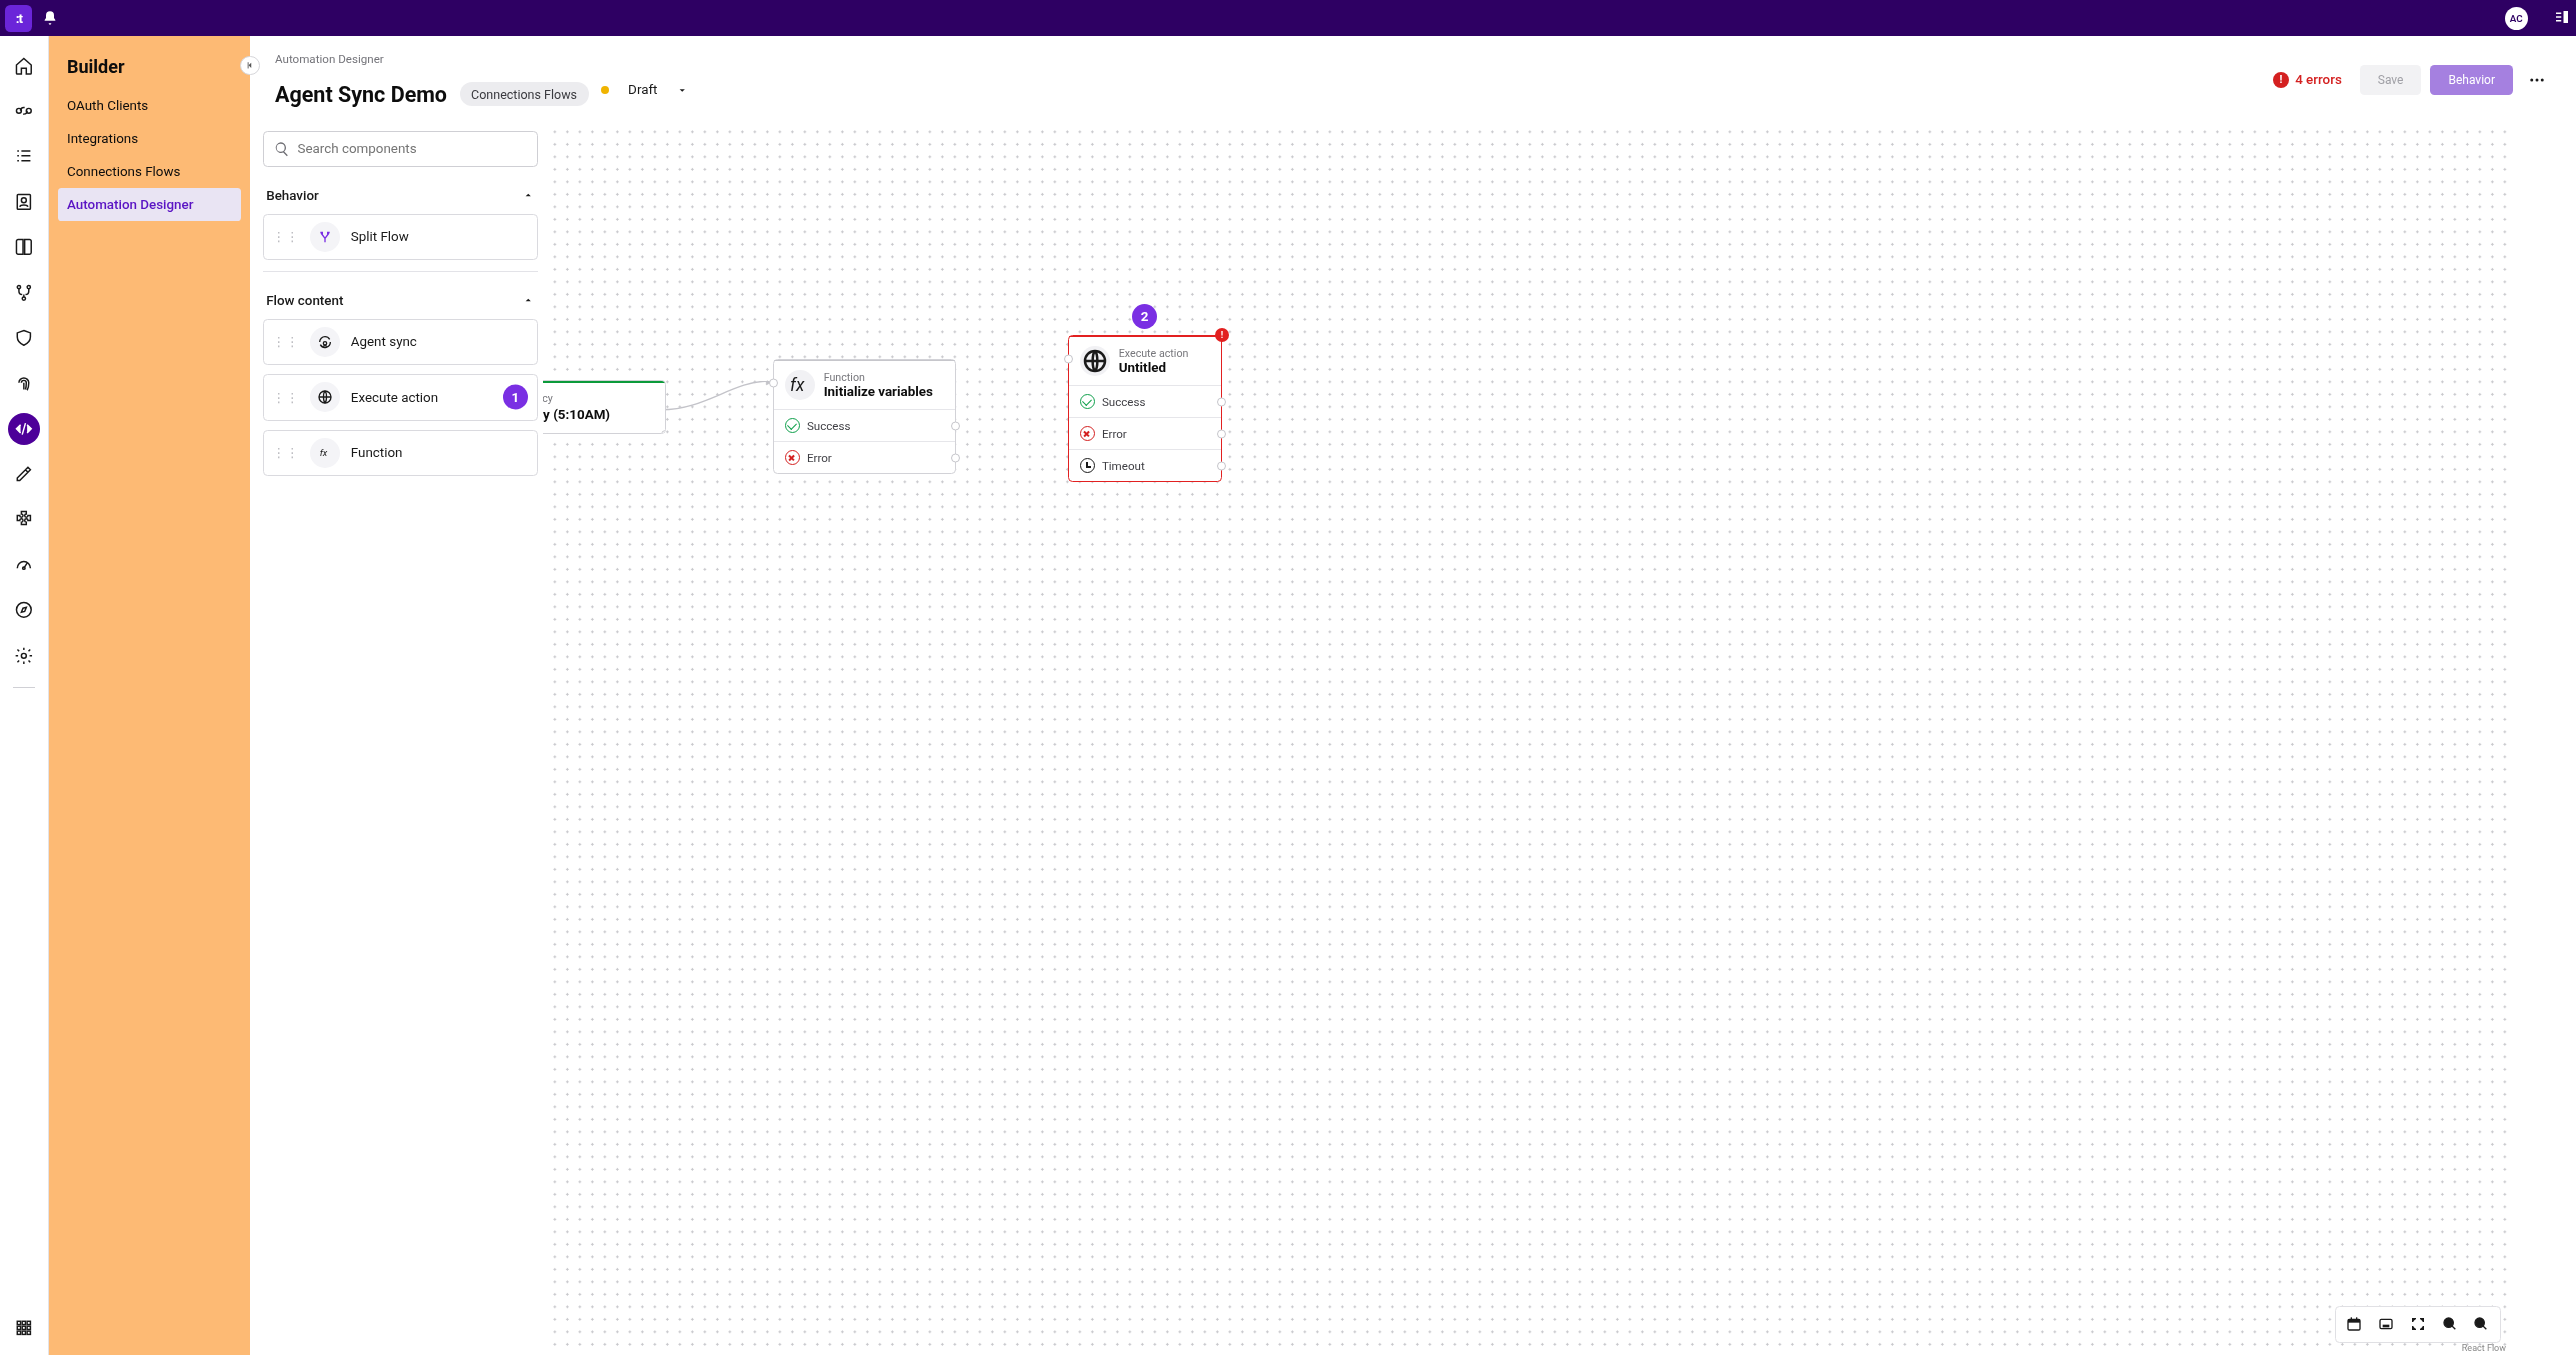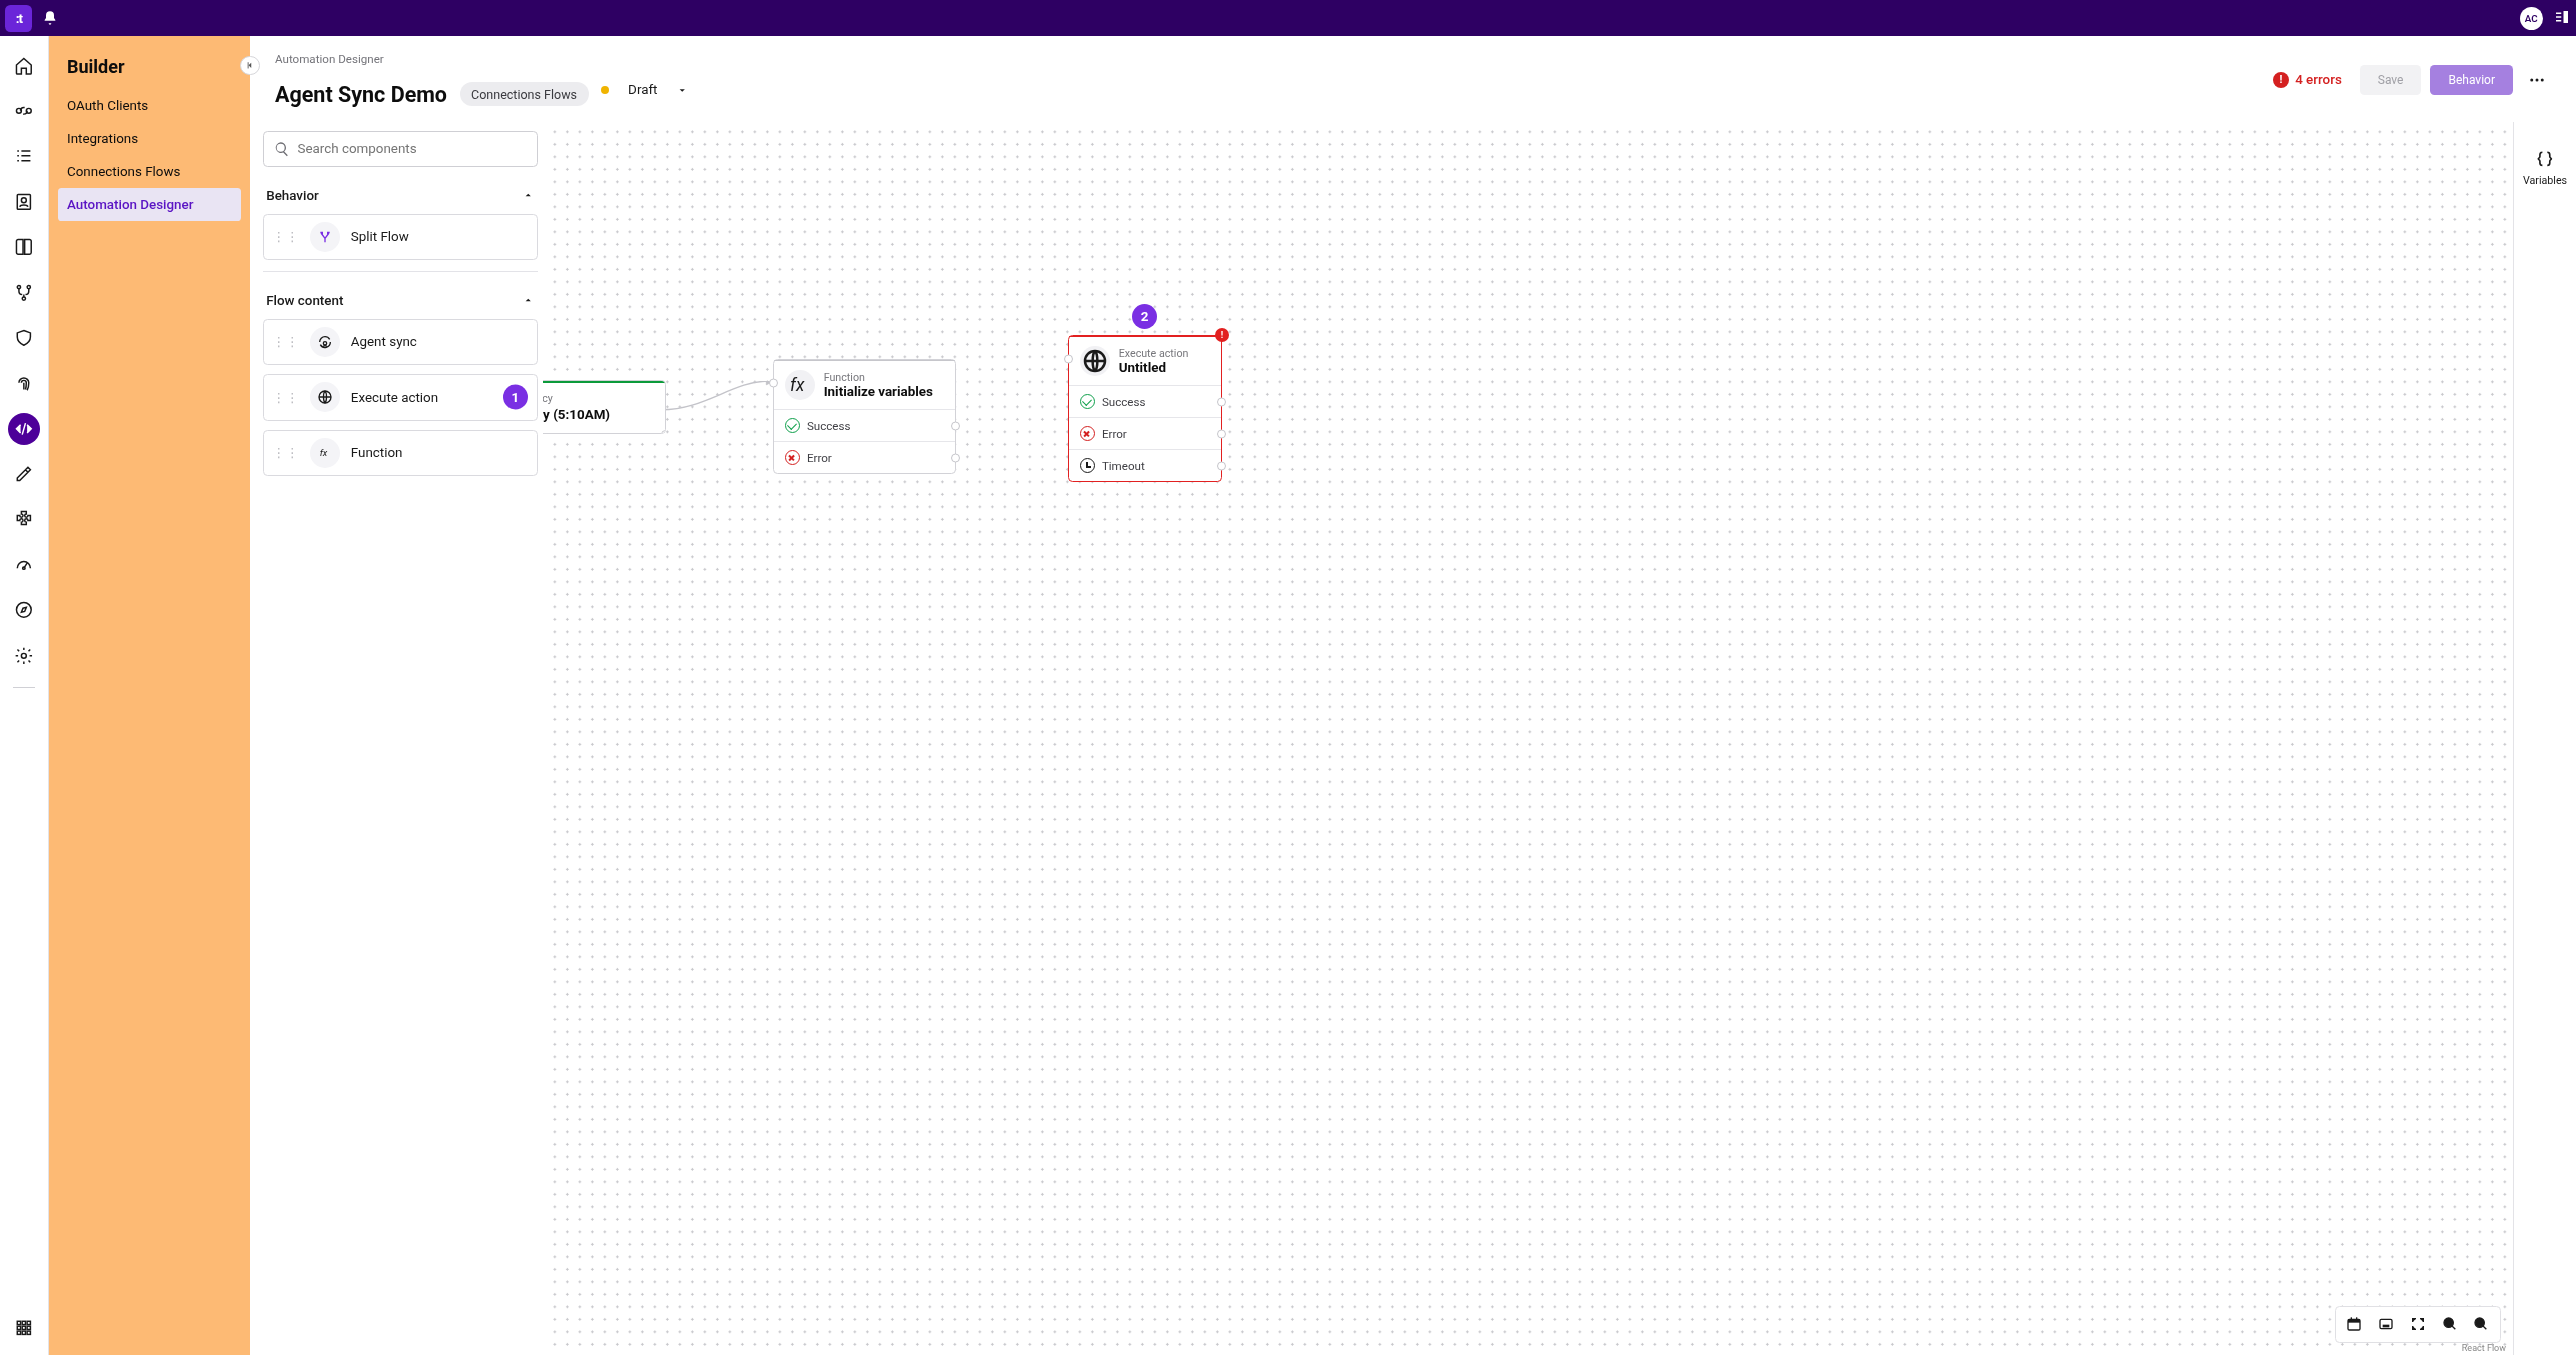--- a/index.html
+++ b/index.html
@@ -4,21 +4,21 @@
 <style>
 * { margin:0; padding:0; box-sizing:border-box; font-family:-apple-system,BlinkMacSystemFont,"Segoe UI",Roboto,sans-serif; }
 html,body { width:100%; height:100%; overflow:hidden; }
 body { background:#fff; }
 
 .top-bar { height:36px; background:#2e0063; display:flex; align-items:center; justify-content:space-between; padding:0 5.4px; }
 .top-left { display:flex; align-items:center; gap:9px; }
 .logo { width:27px; height:27px; background:#6b25d9; border-radius:5.4px; display:flex; align-items:center; justify-content:center; color:#fff; font-weight:700; font-size:13.4px; letter-spacing:-0.9px; }
 .bell { width:18px; height:18px; display:flex; align-items:center; justify-content:center; }
 .bell svg { width:16px; height:16px; fill:#fff; }
-.top-right { display:flex; align-items:center; gap:10px; }
+.top-right { display:flex; align-items:center; gap:25px; }
 .avatar { width:23px; height:23px; border-radius:50%; background:#fff; color:#2e0063; font-size:9.8px; font-weight:600; display:flex; align-items:center; justify-content:center; }
 .top-right svg { fill:#fff; }
 
 .main { display:flex; height:calc(100% - 36px); }
 
 .icon-rail { width:49px; border-right:0.9px solid #e3e3e7; display:flex; flex-direction:column; align-items:center; padding-top:13.4px; gap:13.4px; background:#fff; }
 .rail-icon { width:32px; height:32px; border-radius:50%; display:flex; align-items:center; justify-content:center; cursor:pointer; }
 .rail-icon svg { width:19.7px; height:19.7px; fill:none; stroke:#1a1a1a; stroke-width:1.8; }
 .rail-icon.active { background:#4d0099; }
 .rail-icon.active svg { stroke:#fff; fill:#fff; }
@@ -464,22 +464,16 @@
           </div>
         <div class="ctrl">
             <svg viewBox="0 0 24 24" fill="none" stroke="#1a1a1a" stroke-width="2">
               <circle cx="10" cy="10" r="7"></circle>
               <path d="M15 15l5 5M7 10h6"></path>
             </svg>
           </div>
       </div>
       <div class="attr">React Flow</div>
 
-      <div class="vars-panel">
-        <svg viewBox="0 0 24 24">
-            <path d="M9 4c-2 0-3 1-3 3v2c0 2-2 2-2 3s2 1 2 3v2c0 2 1 3 3 3M15 4c2 0 3 1 3 3v2c0 2 2 2 2 3s-2 1-2 3v2c0 2-1 3-3 3"></path>
-          </svg>
-        <div class="vars-label">Variables</div>
-      </div>
     </div>
   </div>
 </div>
 
 
 </body></html>

